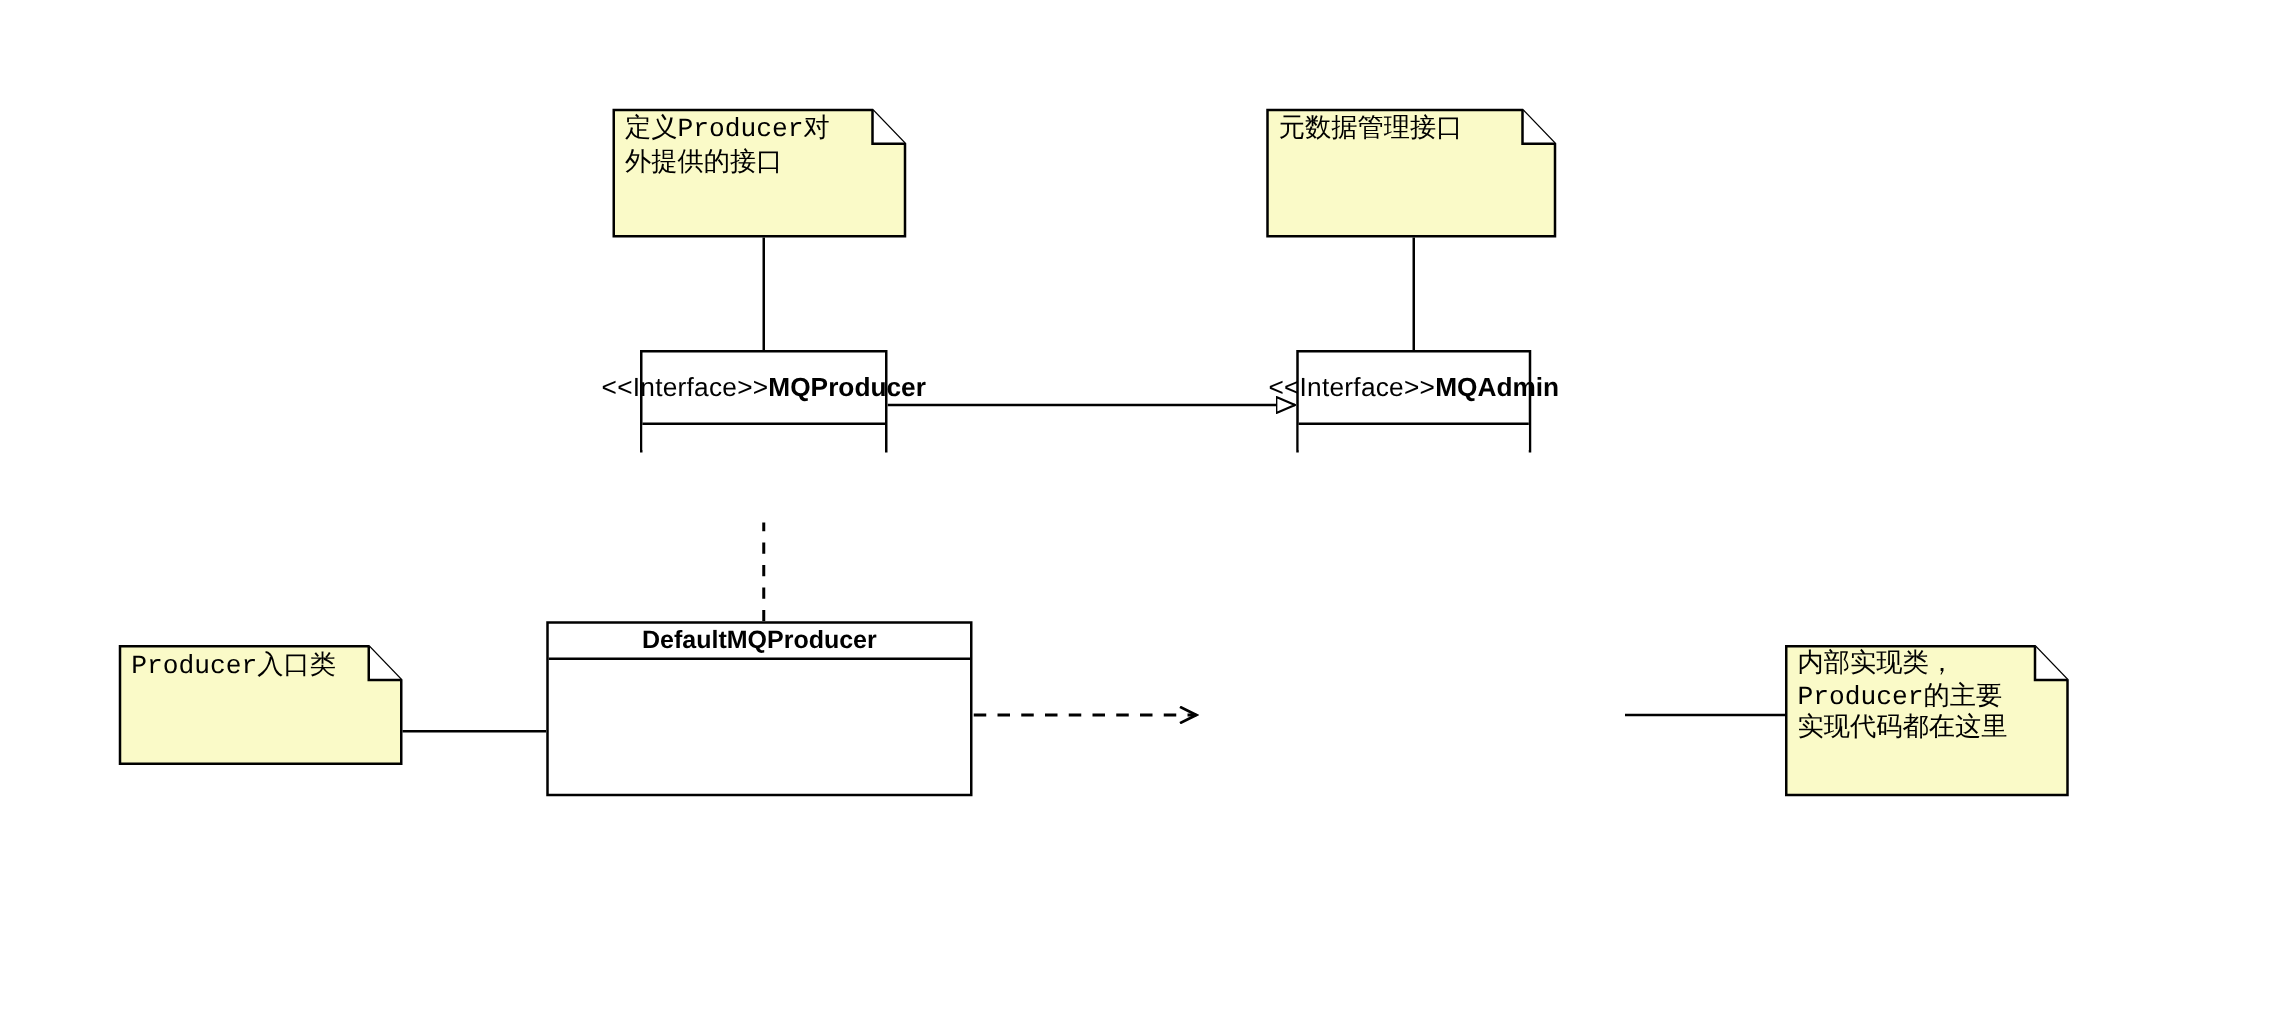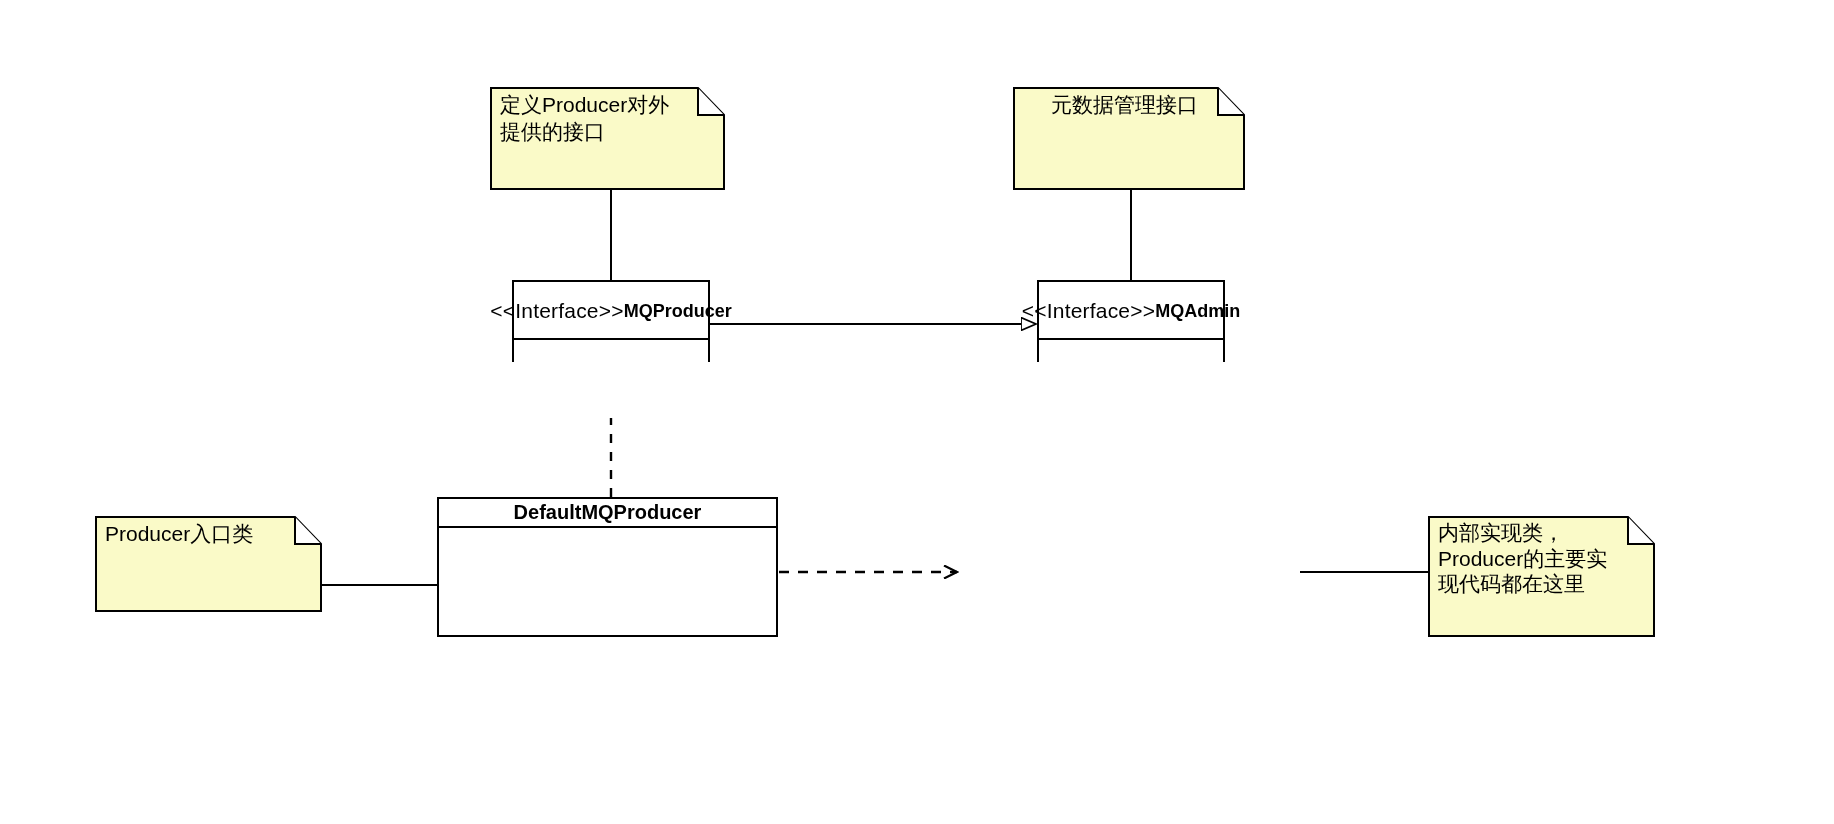--- a/index.html
+++ b/index.html
@@ -46,21 +46,21 @@
     justify-content: center;
   }
   .stereotype {
     font-size: 21px;
     font-weight: 400;
     line-height: 1.12;
     letter-spacing: 0.2px;
     white-space: nowrap;
   }
   .cls-name {
-    font-size: 18px;
+    font-size: 21px;
     font-weight: bold;
     line-height: 1.12;
     white-space: nowrap;
   }
   .uml-body {
     box-sizing: border-box;
     background: #ffffff;
   }
 
   
@@ -85,20 +85,21 @@
   .note-text {
     position: absolute;
     left: 10px;
     top: 4px;
     right: 20px;
     color: #000000;
     font-size: 21px;
     line-height: 1.30;
     white-space: pre-line;
     word-break: break-word;
+    font-family: Liberation Mono, monospace;
   }
 </style>
 </head>
 <body>
 
 <div id="canvas">
 
   <svg id="edges" viewBox="0 0 1834 824" width="1834" height="824">
     <defs>
       <marker id="hollowTri" markerWidth="16" markerHeight="14" refX="15" refY="7" orient="auto" markerUnits="userSpaceOnUse">
@@ -144,21 +145,21 @@
       <path d="M208,1 L208,28 L234,28" fill="#ffffff" stroke="#000000" stroke-width="2"></path>
     </svg>
     <div class="note-text" style="width:182px;">定义Producer对外提供的接口</div>
   </div>
 
   <div class="note" style="left:1013px; top:87px; width:232px; height:103px;">
     <svg width="232" height="103" viewBox="0 0 232 103">
       <path d="M1,1 L205,1 L231,28 L231,102 L1,102 Z" fill="#FAFAC8" stroke="#000000" stroke-width="2" stroke-linejoin="miter"></path>
       <path d="M205,1 L205,28 L231,28" fill="#ffffff" stroke="#000000" stroke-width="2"></path>
     </svg>
-    <div class="note-text" style="width:195px;margin-left:28px;">元数据管理接口</div>
+    <div class="note-text" style="width:195px;">元数据管理接口</div>
   </div>
 
   <div class="uml-box iface" style="left:512px; top:280px; width:198px; height:82px;">
     <div class="uml-head">
       <div class="stereotype">&lt;&lt;Interface&gt;&gt;</div>
       <div class="cls-name">MQProducer</div>
     </div>
     <div class="uml-body"></div>
   </div>
 

